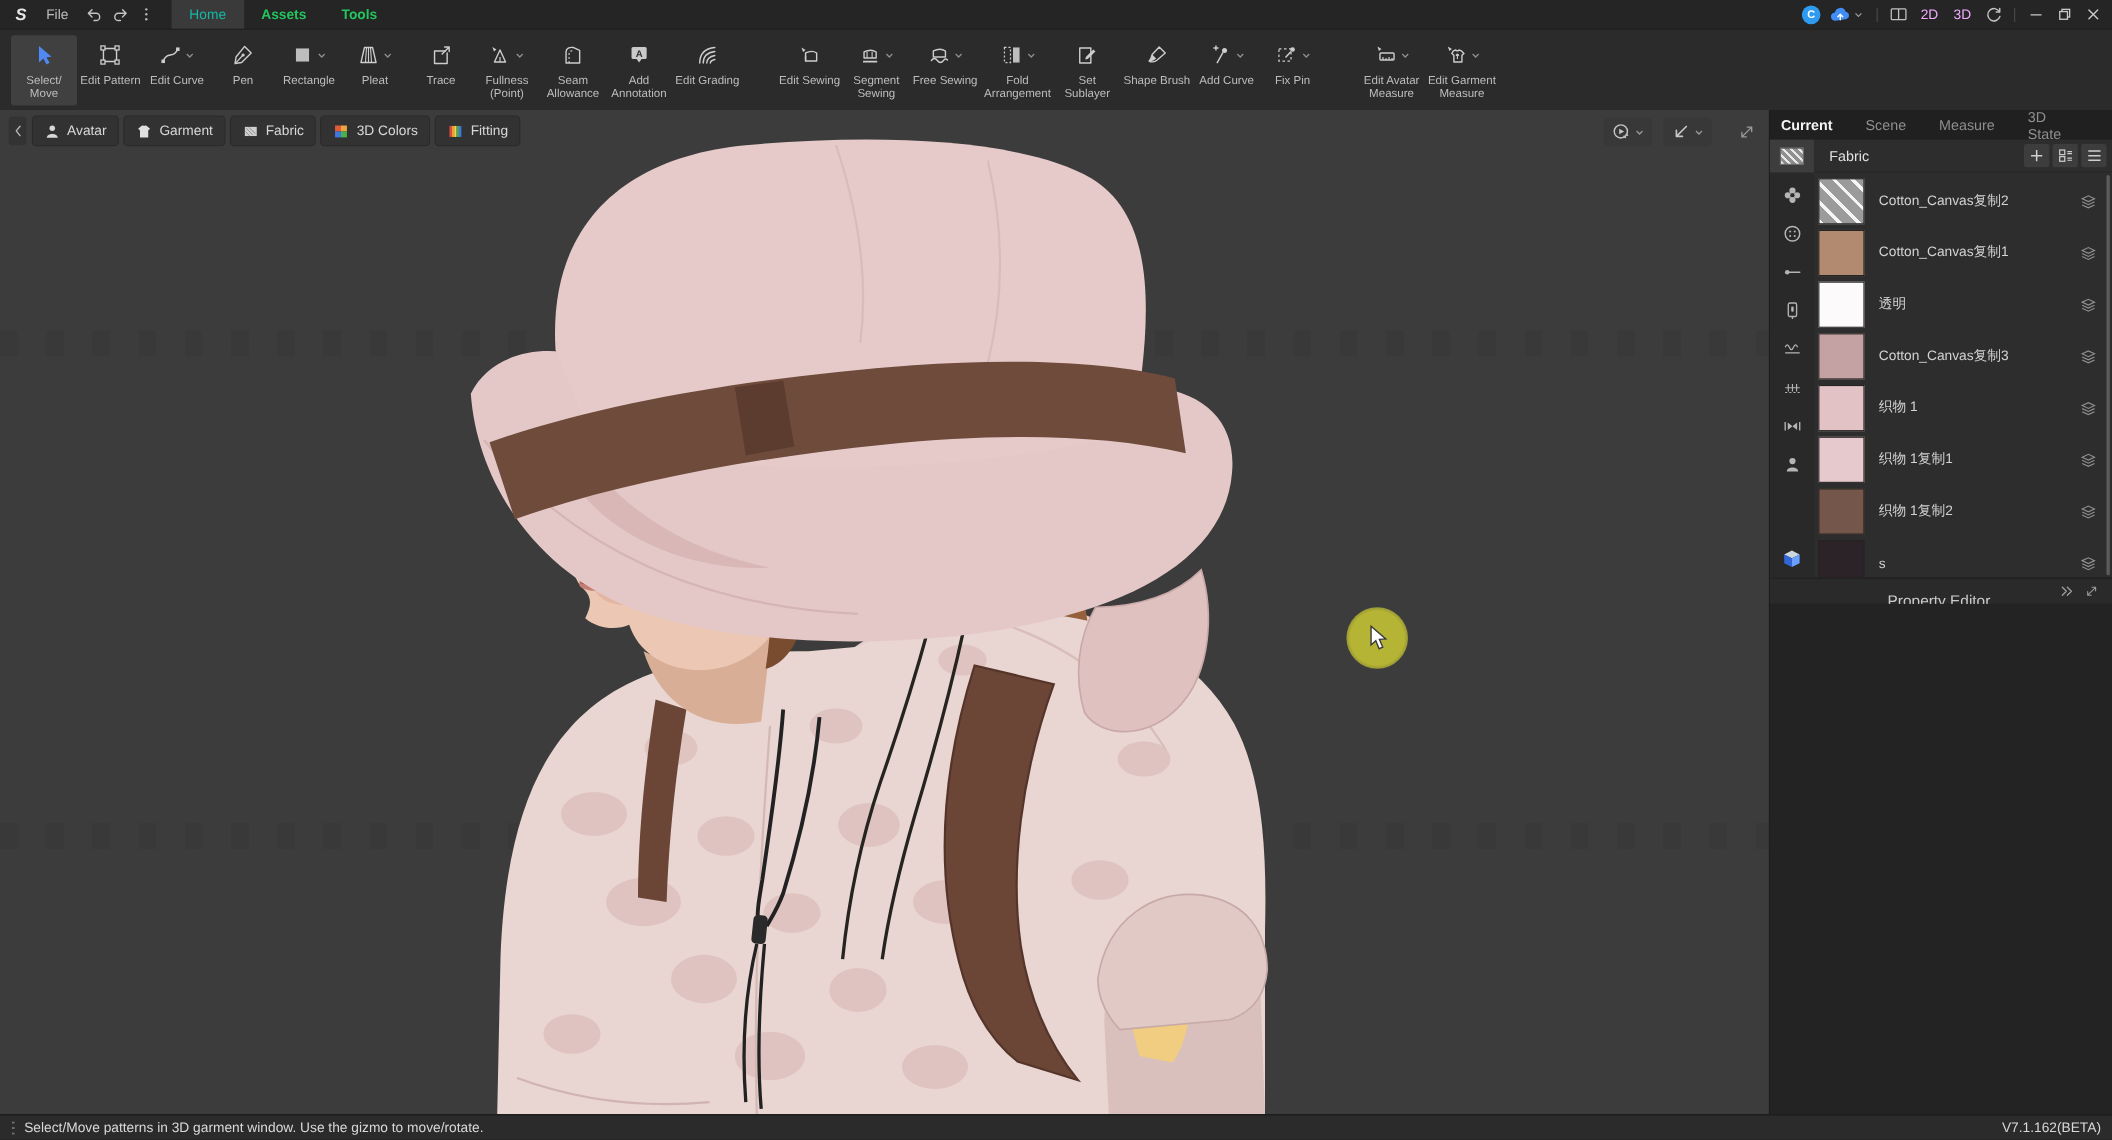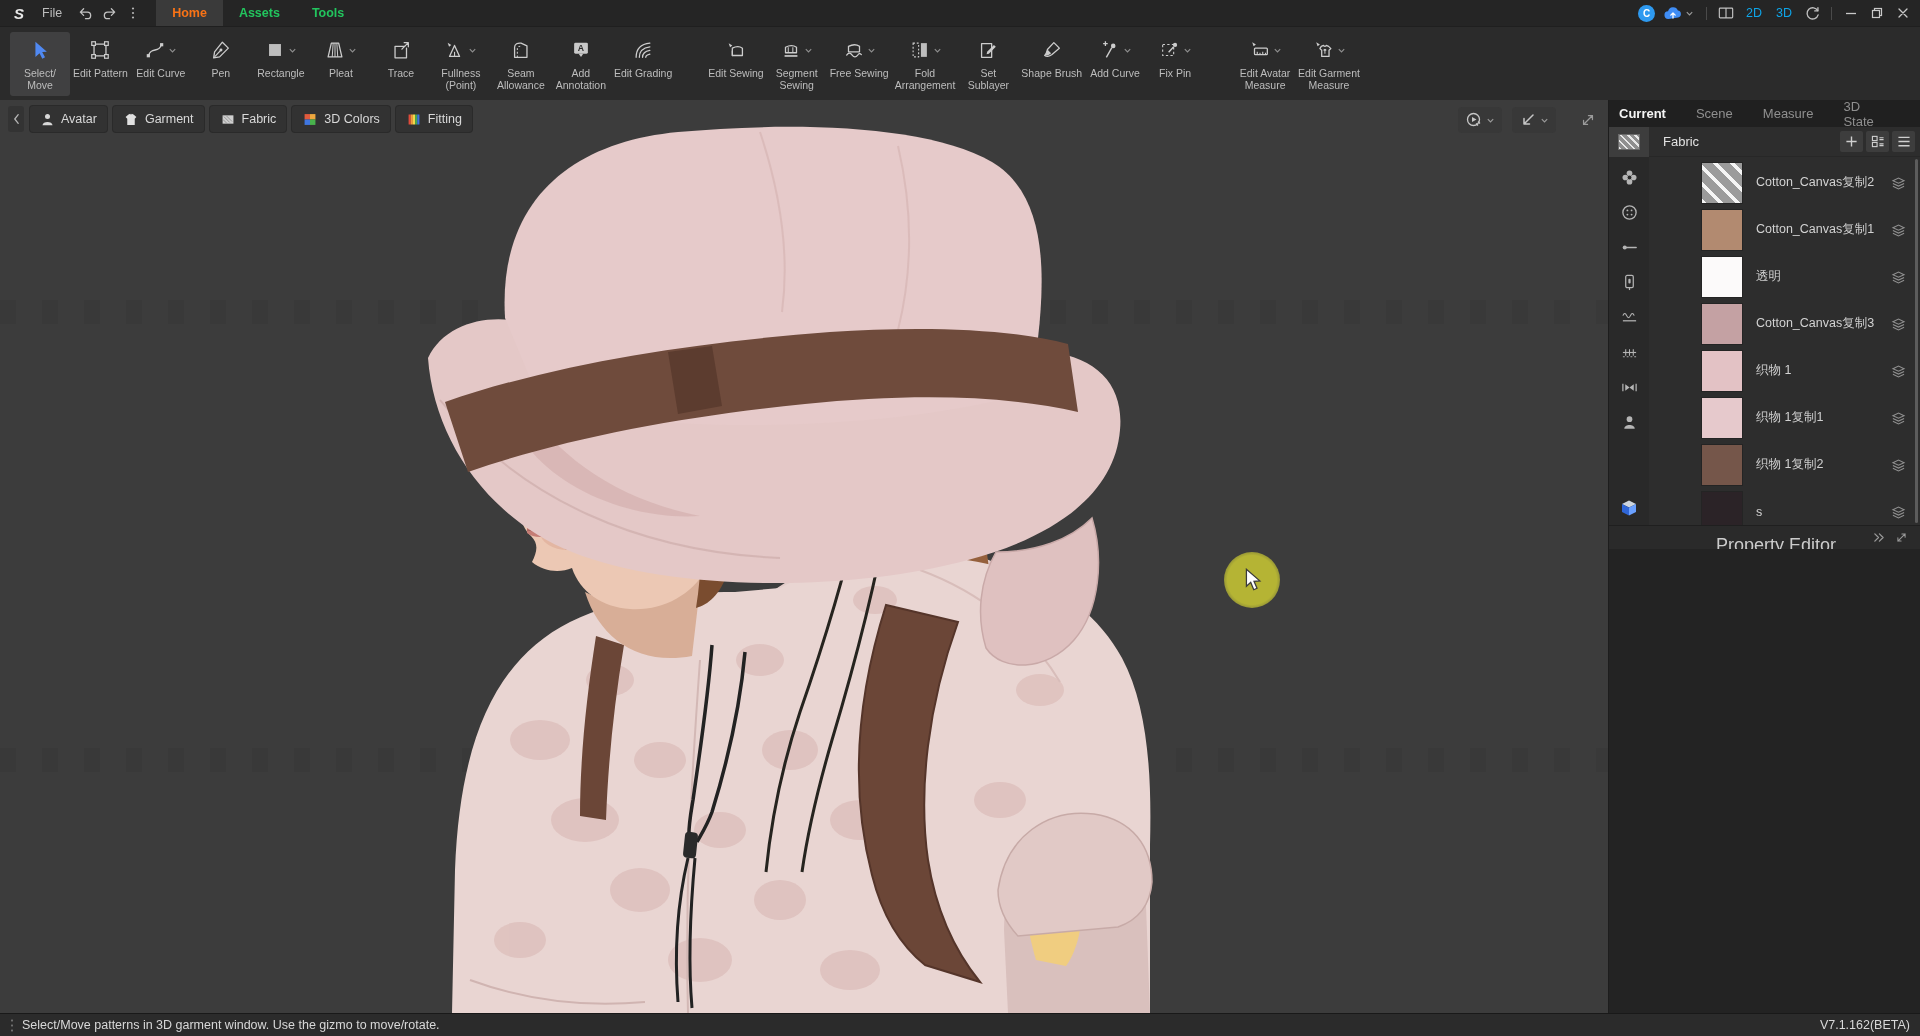--- a/index.html
+++ b/index.html
@@ -9,27 +9,27 @@
 
   
   .titlebar { height:26px; background:#252525; display:flex; align-items:center; position:relative; flex:0 0 auto; }
   .tb-left { display:flex; align-items:center; height:100%; padding-left:8px; gap:2px; }
   .logo { color:#e8e8e8; font-weight:bold; font-size:15px; width:22px; text-align:center; font-style:italic; }
   .menu-item { font-size:12.5px; color:#bdbdbd; padding:0 10px; cursor:default; }
   .icon-btn { display:inline-flex; align-items:center; justify-content:center; width:22px; height:22px; }
   .icon-btn svg { display:block; }
   .nav-tabs { display:flex; height:100%; margin-left:10px; }
   .nav-tab { height:100%; display:flex; align-items:center; padding:0 16px; font-size:12.5px; color:#22c55e;font-weight:bold; }
-  .nav-tab.active { background:#3a3a3a; color:#f97316; font-weight:bold; }
+  .nav-tab.active { background:#3a3a3a; color:#14b8a6; font-weight:normal; }
   .tb-title { position:absolute; left:0; right:0; text-align:center; font-size:12.5px; color:#9f9f9f; pointer-events:none; }
   .tb-right { margin-left:auto; display:flex; align-items:center; height:100%; padding-right:6px; gap:4px; }
   .avatar-circle { width:17px; height:17px; border-radius:50%; background:#2e9af0; color:#fff; font-size:10px; font-weight:bold; display:flex; align-items:center; justify-content:center; }
   .cloud-btn { display:flex; align-items:center; gap:2px; padding:0 4px; }
   .tb-sep { width:1px; height:13px; background:#4a4a4a; margin:0 4px; }
-  .text-btn { font-size:12.5px; color:#0ea5e9; padding:0 5px; }
+  .text-btn { font-size:12.5px; color:#f0abfc; padding:0 5px; }
 
   
   .toolbar { height:74px; background:#2b2b2b; display:flex; align-items:flex-start; padding:5px 4px 0 10px; border-top:1px solid #1f1f1f; flex:0 0 auto; }
   .tool-group { display:flex; }
   .tool-group + .tool-group { margin-left:30px; }
   .tool-btn { min-width:60px; max-width:84px; height:64px; display:flex; flex-direction:column; align-items:center; padding:3px 3px 0; border-radius:3px; position:relative; }
   .tool-btn.active { background:#404041; }
   .tool-icon-row { height:30px; display:flex; align-items:center; justify-content:center; gap:2px; }
   .tool-label { font-size:10.5px; line-height:12px; color:#bdbdbd; text-align:center; white-space:pre-line; margin-top:2px; }
   .caret svg { display:block; }
@@ -59,34 +59,34 @@
   .panel-tab { font-size:13px; color:#8f8f8f; }
   .panel-tab.active { color:#f5f5f5; font-weight:bold; }
   .panel-tabs .spacer { flex:1; }
   .fabric-header { height:30px; display:flex; align-items:center; background:#2d2d2d; border-bottom:1px solid #272727; flex:0 0 auto; }
   .cat-active { width:40px; height:30px; background:#3d3d3d; display:flex; align-items:center; justify-content:center; }
   .hatch-swatch { width:22px; height:16px; background:repeating-linear-gradient(45deg,#e8e8e8 0 2px,#8f8f8f 2px 5px); border:1px solid #6a6a6a; }
   .fh-title { margin-left:14px; font-size:13px; color:#e2e2e2; }
   .fh-btns { margin-left:auto; display:flex; gap:3px; padding-right:5px; }
   .fh-btn { width:23px; height:21px; background:#3d3d3d; border-radius:2px; display:flex; align-items:center; justify-content:center; }
 
-  .panel-main { height:368px; display:flex; position:relative; flex:0 0 auto;gap:48px; }
+  .panel-main { height:368px; display:flex; position:relative; flex:0 0 auto; }
   .cat-strip { width:40px; background:#292929; display:flex; flex-direction:column; align-items:center; padding-top:10px; gap:15px; position:relative; flex:0 0 auto; }
   .cat-item { width:24px; height:20px; display:flex; align-items:center; justify-content:center; }
   .cat-cube { position:absolute; bottom:8px; left:0; width:40px; display:flex; justify-content:center; }
   .fabric-list { flex:1; overflow:hidden; position:relative; padding-top:2px; }
   .fab-row { height:47px; display:flex; align-items:center; padding-left:4px; }
   .fab-swatch { width:42px; height:42px; flex:0 0 auto; border:1px solid #242424; }
   .fab-swatch.hatch { background-image:repeating-linear-gradient(45deg, rgba(255,255,255,0.9) 0 3px, rgba(255,255,255,0) 3px 12px); }
   .fab-name { margin-left:13px; font-size:12.5px; color:#d2d2d2; white-space:nowrap; overflow:hidden; }
   .fab-layers { margin-left:auto; margin-right:14px; }
   .list-scrollbar { position:absolute; right:2px; top:2px; height:364px; width:3px; background:#5c5c5c; border-radius:2px; }
 
   .prop-header { height:24px; background:#2a2a2a; border-top:1px solid #1f1f1f; display:flex; align-items:center; padding:0 12px; flex:0 0 auto; }
-  .prop-title { font-size:18px; color:#cccccc; margin-left:95px;margin-top:16px; }
+  .prop-title { font-size:14px; color:#cccccc; margin-left:95px;margin-top:16px; }
   .prop-icons { margin-left:auto; display:flex; gap:10px; }
   .prop-body { flex:1; background:#232323; }
 
   
   .statusbar { height:23px; background:#2b2b2b; border-top:1px solid #191919; display:flex; align-items:center; font-size:12.5px; color:#d8d8d8; padding:0 10px; position:relative; flex:0 0 auto; }
   .grip { width:4px; height:14px; margin-right:8px;
     background-image:radial-gradient(circle, #6f6f6f 1px, transparent 1.2px); background-size:4px 5px; }
   .version { position:absolute; right:10px; color:#d8d8d8; }
   .icn { display:inline-flex; align-items:center; justify-content:center; }
   .icn svg { display:block; }

